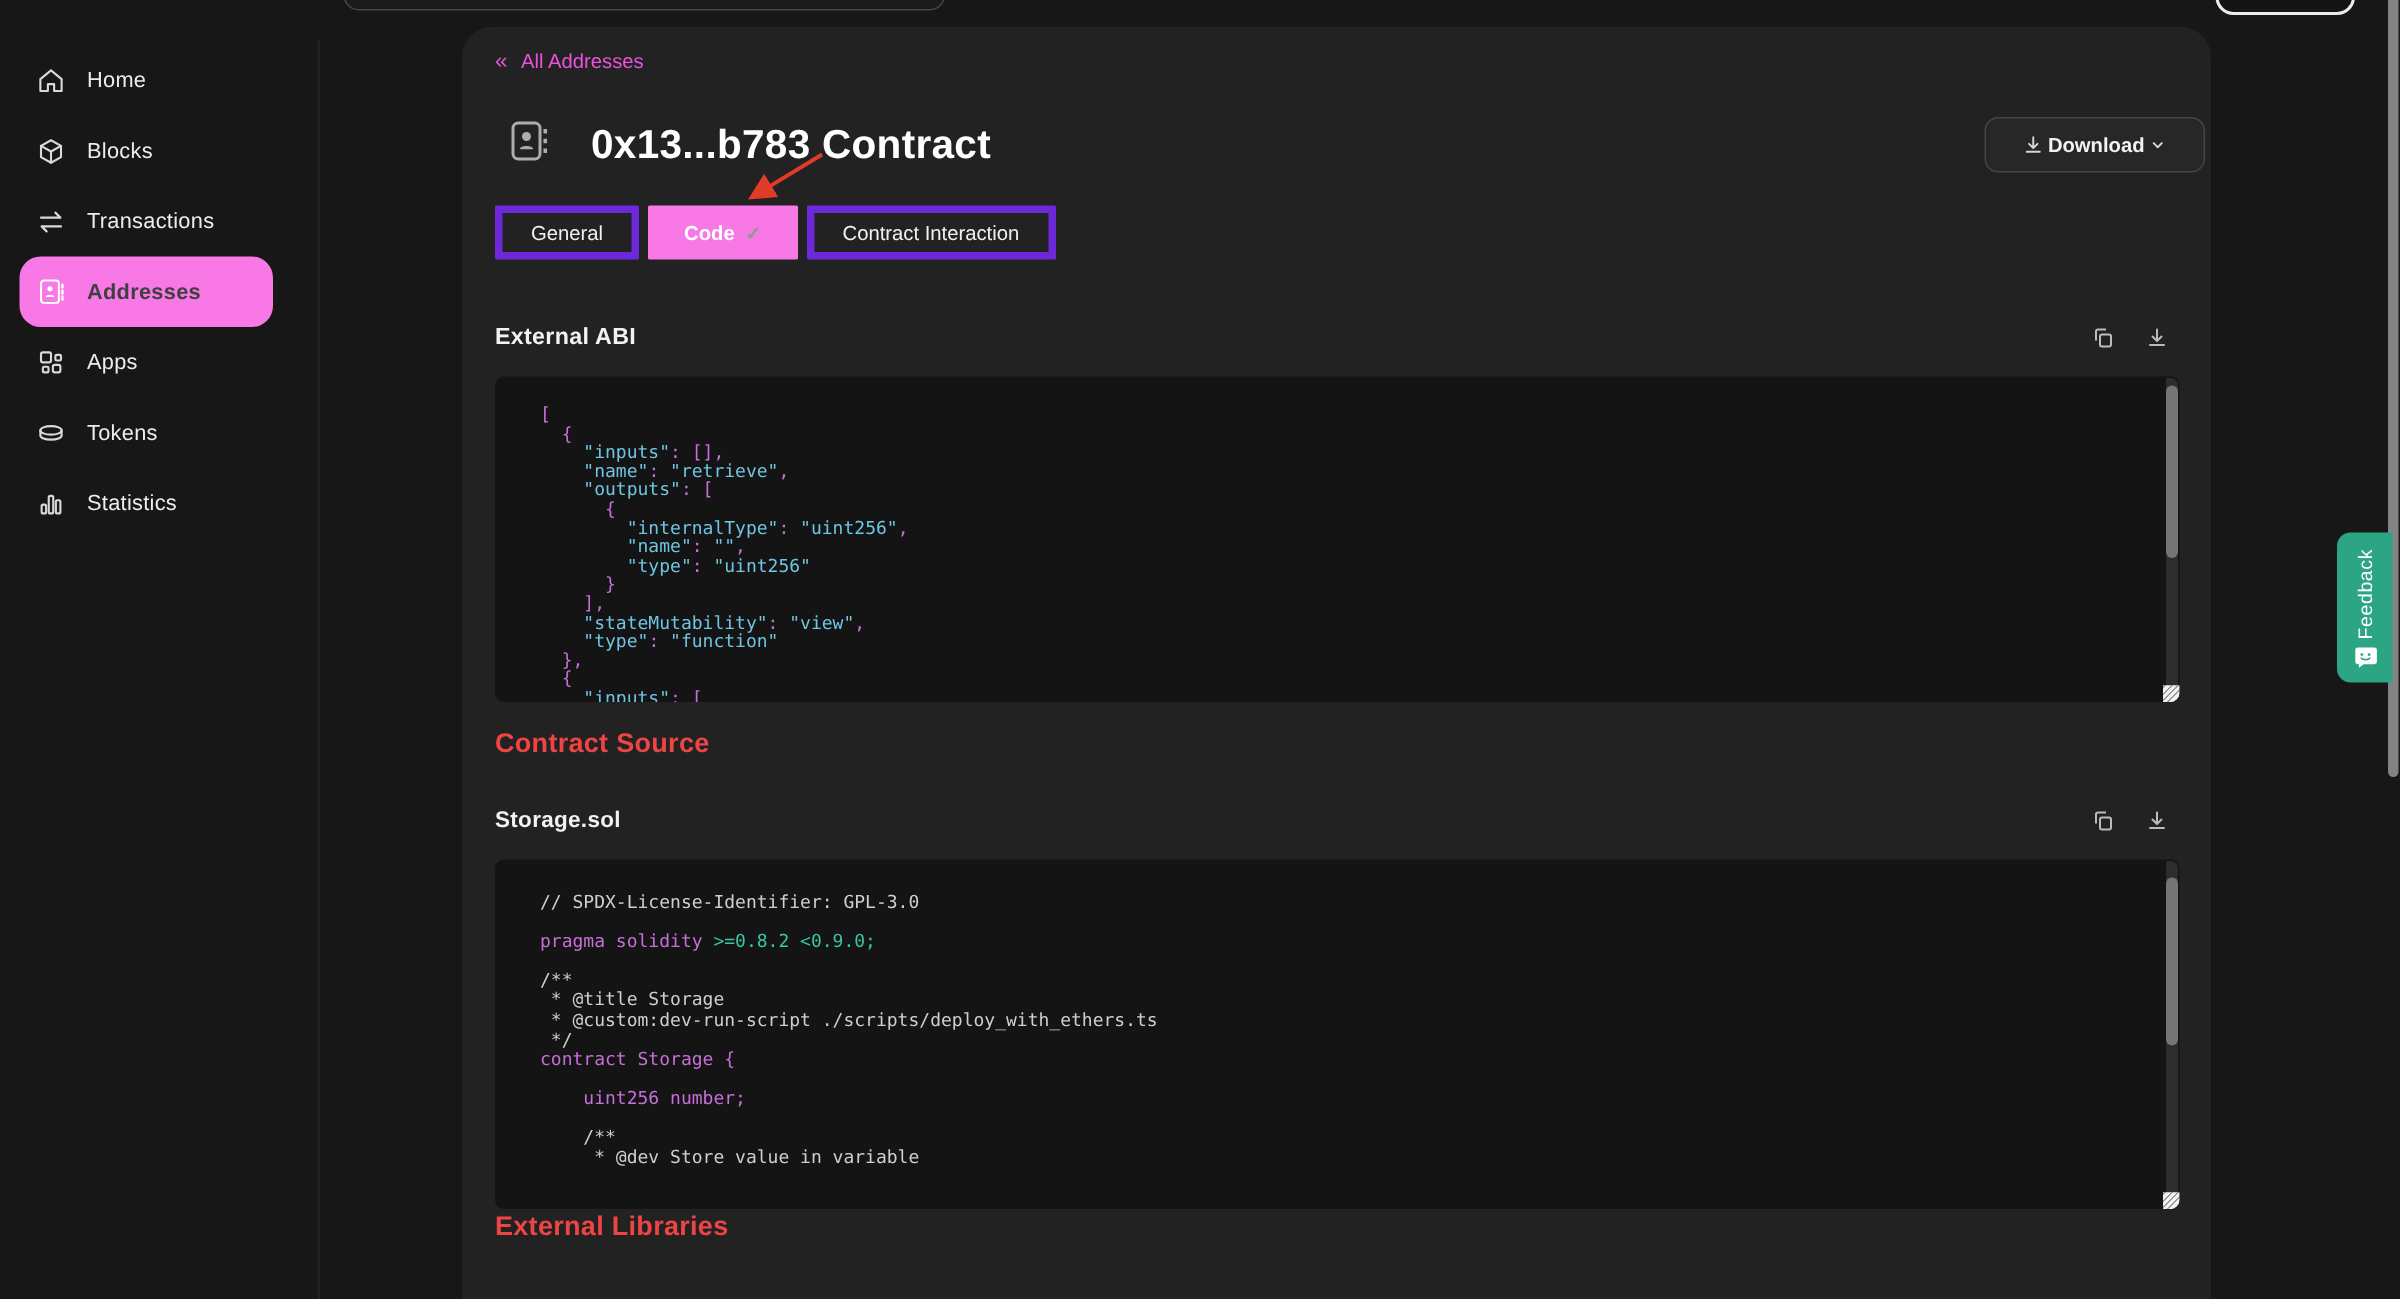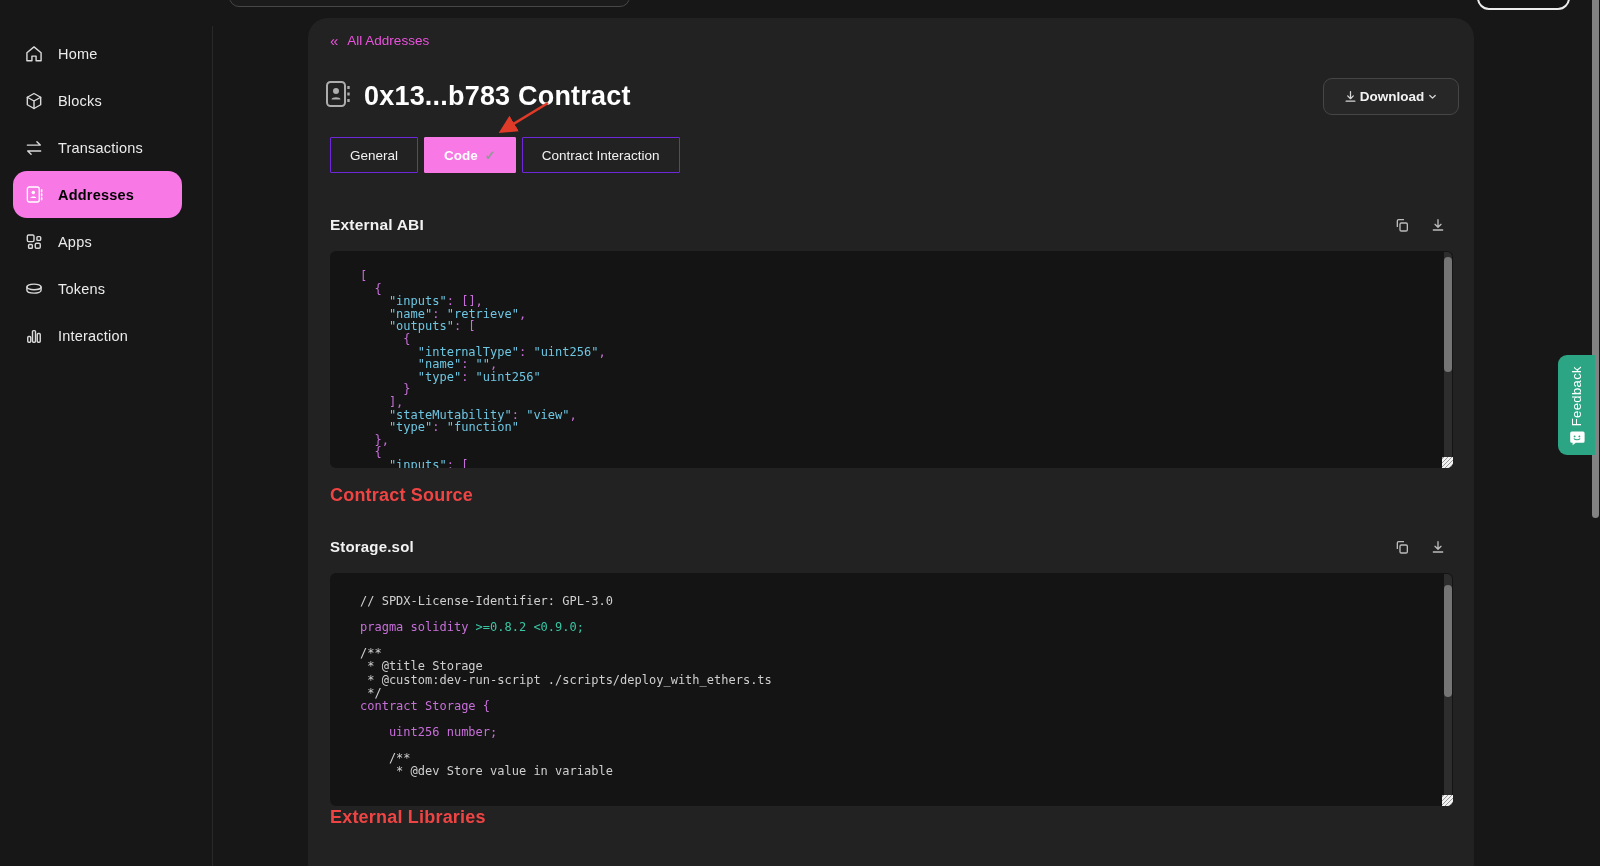--- a/index.html
+++ b/index.html
@@ -16,41 +16,41 @@
 
   
   .sidebar{position:absolute;left:0;top:30px;width:212px;z-index:2}
   .sidebar-border{position:absolute;left:212px;top:26px;bottom:0;width:1px;background:#282828}
   .side-item{display:flex;align-items:center;gap:14px;height:47px;margin:0 30px 0 13px;
     padding-left:11px;border-radius:14px;cursor:pointer}
   .side-item .sicon{width:20px;height:20px;display:flex;align-items:center;justify-content:center;color:#d9d9d9}
   .side-item .slabel{font-size:14.5px;color:#ececec;letter-spacing:.2px}
   .side-item.active{background:#f878e6}
   .side-item.active .sicon{color:#fff}
-  .side-item.active .slabel{color:#000000;font-weight:700}
+  .side-item.active .slabel{color:#404040;font-weight:700}
 
   
   .panel{position:absolute;left:308px;top:18px;width:1166px;height:848px;background:#222222;
     border-radius:20px 20px 0 0;z-index:1}
 
   .breadcrumb{position:absolute;left:22px;top:15px;display:flex;align-items:center;gap:9px;
     color:#ea52dd;font-size:13.5px;font-weight:500;cursor:pointer}
   .breadcrumb .bc-icon{font-size:15px;line-height:1}
 
-  .title-row{position:absolute;left:17px;top:61px;display:flex;align-items:center;gap:13px}
+  .title-row{position:absolute;left:32px;top:61px;display:flex;align-items:center;gap:28px}
   .title-icon{color:#adadad}
   .page-title{font-size:27px;font-weight:600;color:#ffffff;letter-spacing:.2px}
 
-  .dl-btn{position:absolute;left:1015px;top:60px;width:136px;height:37px;border:1px solid #464646;
+  .dl-btn{position:absolute;left:1015px;top:60px;width:147px;height:37px;border:1px solid #464646;
     border-radius:9px;background:#272727;display:flex;align-items:center;justify-content:center;gap:2px;
     color:#f2f2f2;font-size:13.5px;font-weight:600;cursor:pointer}
   .dl-btn svg{color:#d6d6d6}
 
   .tab-list{position:absolute;left:22px;top:119px;display:flex;gap:6px}
-  .tab{height:36px;padding:0 19px;border:1px solid #6d28d9;border-radius:1px;background:transparent;
+  .tab{height:36px;padding:0 19px;border:5px solid #6d28d9;border-radius:1px;background:transparent;
     color:#f1f1f1;font-size:13.5px;font-family:"Liberation Sans",sans-serif;display:flex;align-items:center;gap:7px;cursor:pointer}
   .tab.active{background:#f878e6;border-color:#f878e6;color:#fff;font-weight:600}
   .tab-check{color:#8f9a94;font-size:13px;font-weight:700}
 
   .sec-title{position:absolute;font-size:15.5px;font-weight:700;color:#f2f2f2;letter-spacing:.2px}
   .big-title{position:absolute;font-size:18px;font-weight:700;color:#ef4444;letter-spacing:.2px}
   .mini-icon{position:absolute;width:16px;height:16px;color:#bcbcbc;cursor:pointer}
 
   
   .codeblock{position:absolute;left:22px;width:1123px;background:#141414;border-radius:6px;overflow:hidden;
@@ -146,21 +146,21 @@
       <span class="slabel">Tokens</span>
     </div>
     <div class="side-item">
       <span class="sicon">
         <svg width="20" height="20" viewBox="0 0 24 24" fill="none" stroke="currentColor" stroke-width="1.7" stroke-linecap="round" stroke-linejoin="round">
           <rect x="4.5" y="12.5" width="3.6" height="7" rx="1.2"></rect>
           <rect x="10.2" y="5.5" width="3.6" height="14" rx="1.2"></rect>
           <rect x="15.9" y="9" width="3.6" height="10.5" rx="1.2"></rect>
         </svg>
       </span>
-      <span class="slabel">Interaction</span>
+      <span class="slabel">Statistics</span>
     </div>
   </nav>
 
 <main class="panel">
 
   <div class="breadcrumb">
     <span class="bc-icon">«</span>
     <span>All Addresses</span>
   </div>
 

